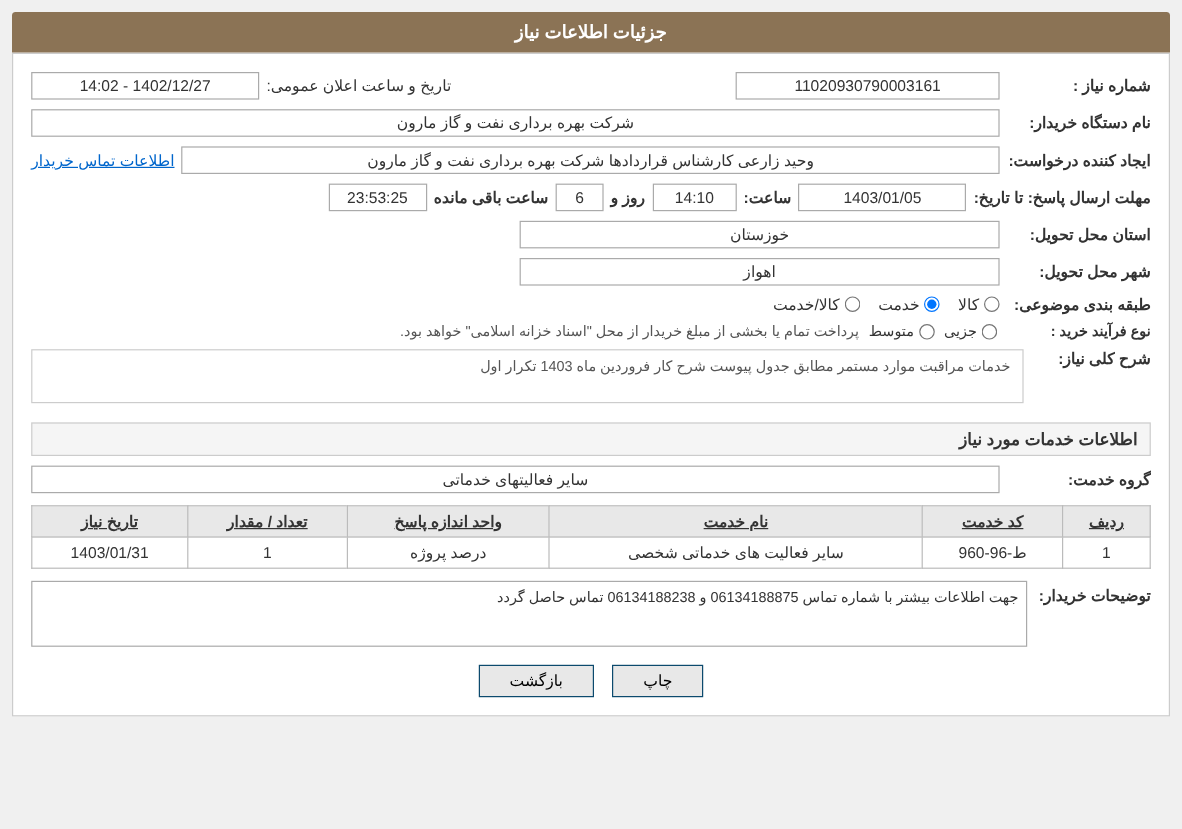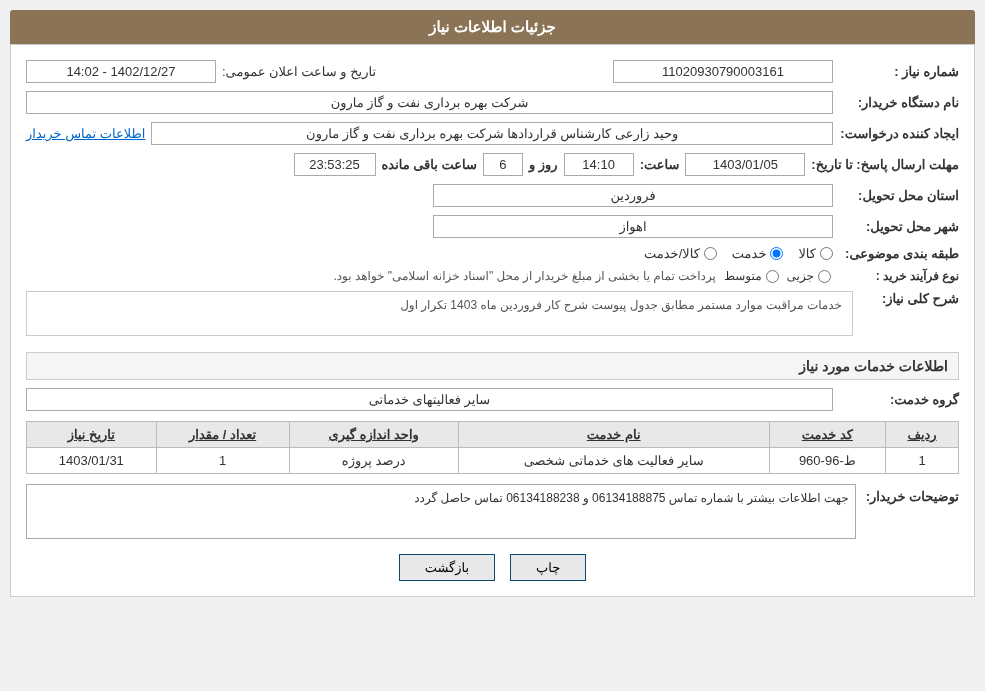--- a/index.html
+++ b/index.html
@@ -194,32 +194,32 @@
     </div>
 
     <div class="form-row">
       <span class="label label-bold">ایجاد کننده درخواست:</span>
       <div class="input-field input-wide" style="text-align:center;">وحید زارعی کارشناس قراردادها شرکت بهره برداری نفت و گاز مارون</div>
       <span class="link-text">اطلاعات تماس خریدار</span>
     </div>
 
     <div class="form-row">
       <span class="label label-bold">مهلت ارسال پاسخ: تا تاریخ:</span>
-      <div class="input-field" style="width:120px;text-align:center;">1403/01/05</div>
+      <div class="input-field" style="width:140px;text-align:center;">1403/01/05</div>
       <span style="font-weight:bold;">ساعت:</span>
       <div class="input-field" style="width:70px;text-align:center;">14:10</div>
       <span style="font-weight:bold;">روز و</span>
       <div class="input-field" style="width:40px;text-align:center;">6</div>
       <span style="font-weight:bold;">ساعت باقی مانده</span>
       <div class="input-field" style="width:82px;text-align:center;">23:53:25</div>
     </div>
 
     <div class="form-row">
       <span class="label label-bold">استان محل تحویل:</span>
-      <div class="input-field input-wide" style="text-align:center;max-width:400px;">فروردین</div>
+      <div class="input-field input-wide" style="text-align:center;max-width:400px;">خوزستان</div>
     </div>
 
     <div class="form-row">
       <span class="label label-bold">شهر محل تحویل:</span>
       <div class="input-field input-wide" style="text-align:center;max-width:400px;">اهواز</div>
     </div>
 
     <div class="form-row">
       <span class="label label-bold">طبقه بندی موضوعی:</span>
       <div class="radio-group">
@@ -263,21 +263,21 @@
       <div class="input-field input-wide" style="text-align:center;">سایر فعالیتهای خدماتی</div>
     </div>
 
     <div class="table-section">
       <table class="data-table">
         <thead>
           <tr>
             <th>ردیف</th>
             <th>کد خدمت</th>
             <th>نام خدمت</th>
-            <th>واحد اندازه گیری</th>
+            <th>واحد اندازه پاسخ</th>
             <th>تعداد / مقدار</th>
             <th>تاریخ نیاز</th>
           </tr>
         </thead>
         <tbody id="services-table-body">
 
         <tr>
               <td>1</td>
               <td>ط-96-960</td>
               <td>سایر فعالیت های خدماتی شخصی</td>

